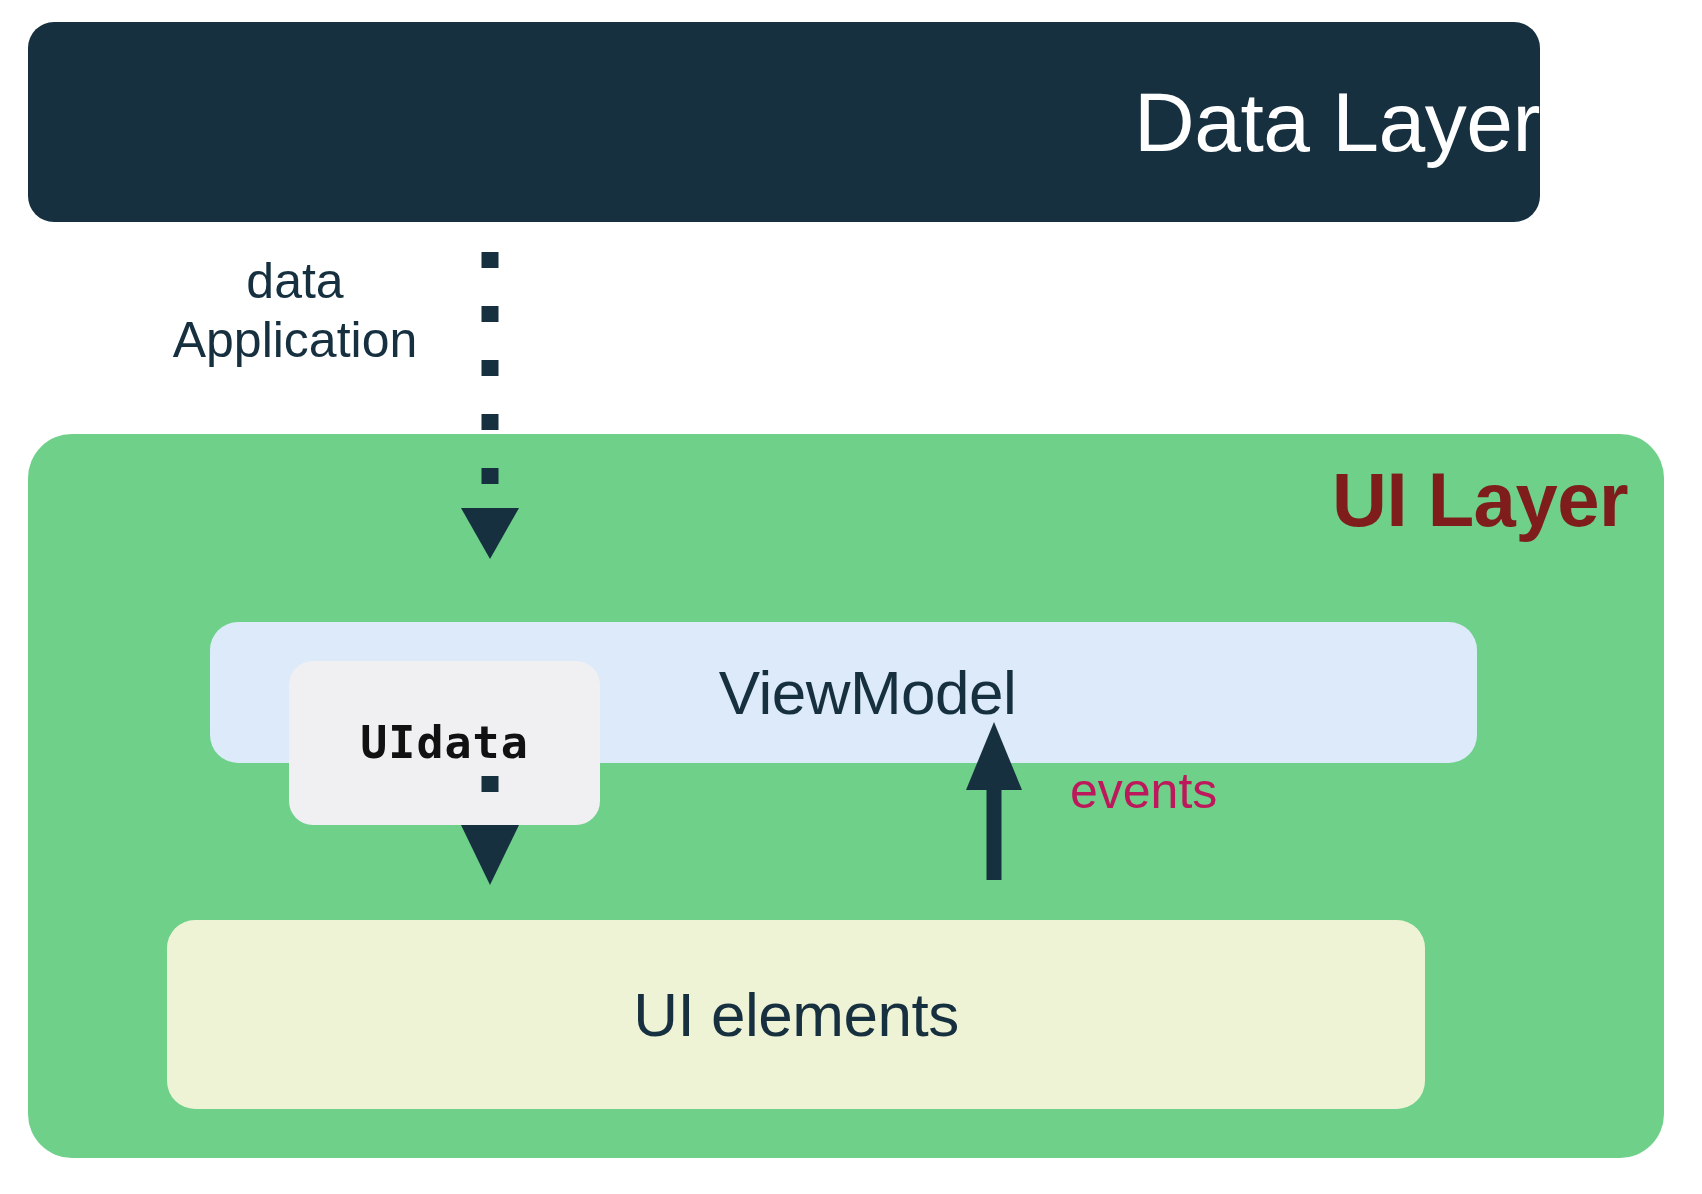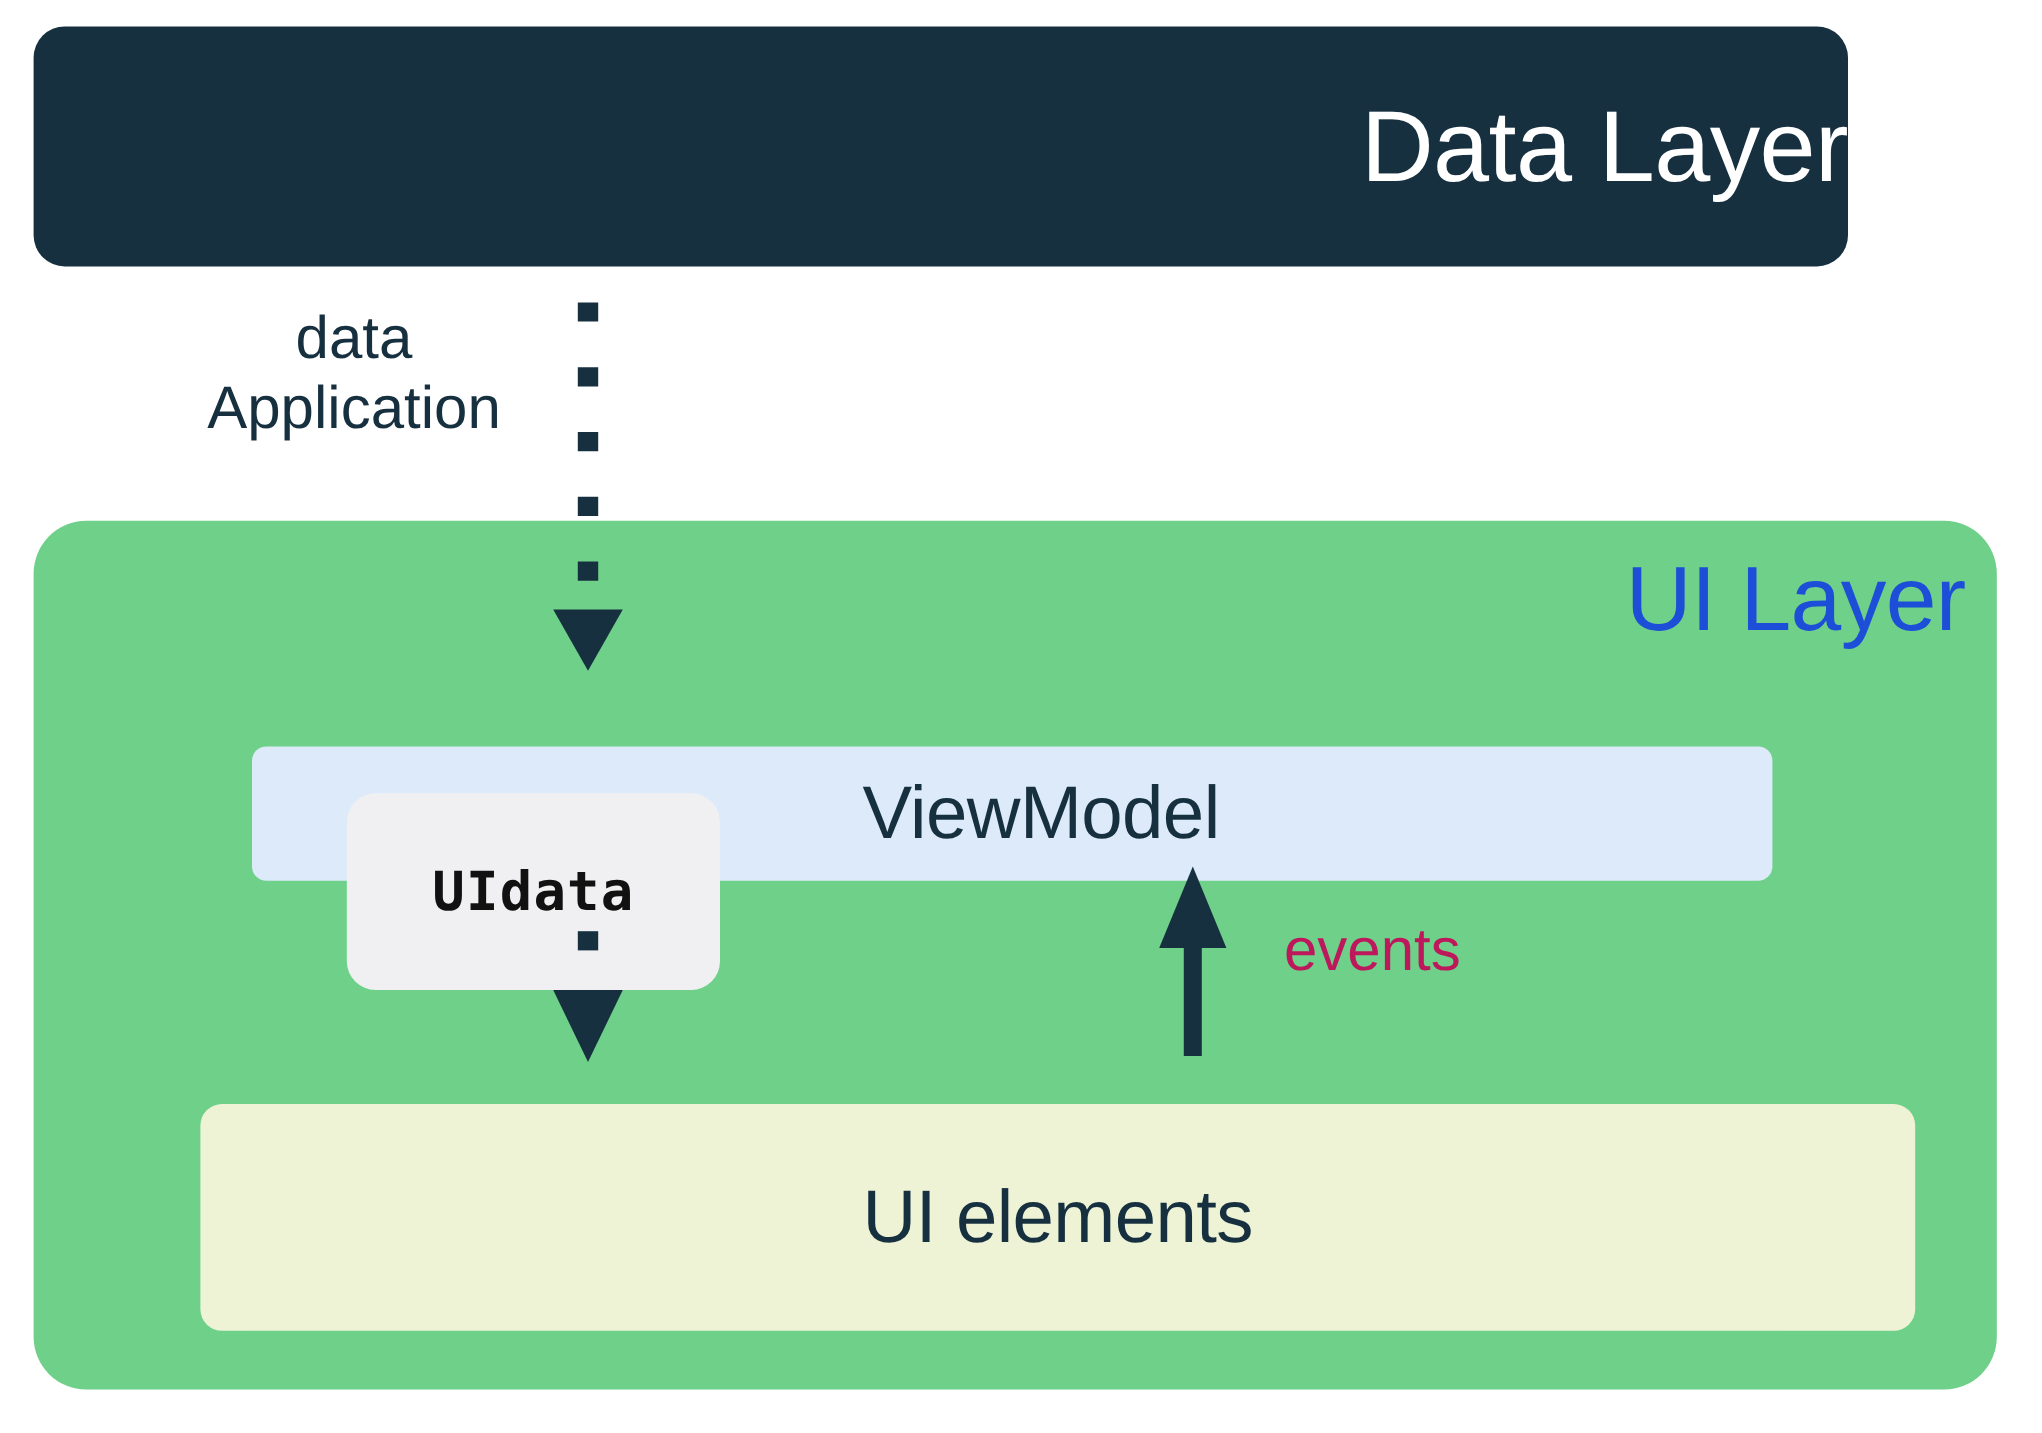--- a/index.html
+++ b/index.html
@@ -57,38 +57,38 @@
     position: absolute;
     left: 28px;
     top: 434px;
     width: 1636px;
     height: 724px;
     background: #6ed089;
     border-radius: 44px;
   }
   .ui-layer-title {
     position: absolute;
-    right: 26px;
+    right: 36px;
     top: 28px;
-    color: #1d4ed8;
+    color: #7f1d1d;
     font-size: 76px;
-    font-weight: 400;
+    font-weight: 700;
     line-height: 1;
     letter-spacing: -0.5px;
   }
 
   
   .viewmodel-box {
     position: absolute;
     left: 210px;
     top: 622px;
     width: 1267px;
-    height: 112px;
+    height: 141px;
     background: #dceaf9;
-    border-radius: 12px;
+    border-radius: 28px;
     display: flex;
     align-items: center;
     justify-content: center;
   }
   .viewmodel-label {
     color: #16303f;
     font-size: 62px;
     font-weight: 400;
     line-height: 1;
     letter-spacing: -0.5px;
@@ -116,24 +116,24 @@
     font-weight: 700;
     line-height: 1.28;
     letter-spacing: 1px;
   }
 
   
   .ui-elements-box {
     position: absolute;
     left: 167px;
     top: 920px;
-    width: 1429px;
+    width: 1258px;
     height: 189px;
     background: #eff3d6;
-    border-radius: 18px;
+    border-radius: 28px;
     display: flex;
     align-items: center;
     justify-content: center;
   }
   .ui-elements-label {
     color: #16303f;
     font-size: 62px;
     font-weight: 400;
     line-height: 1;
     letter-spacing: -0.5px;

